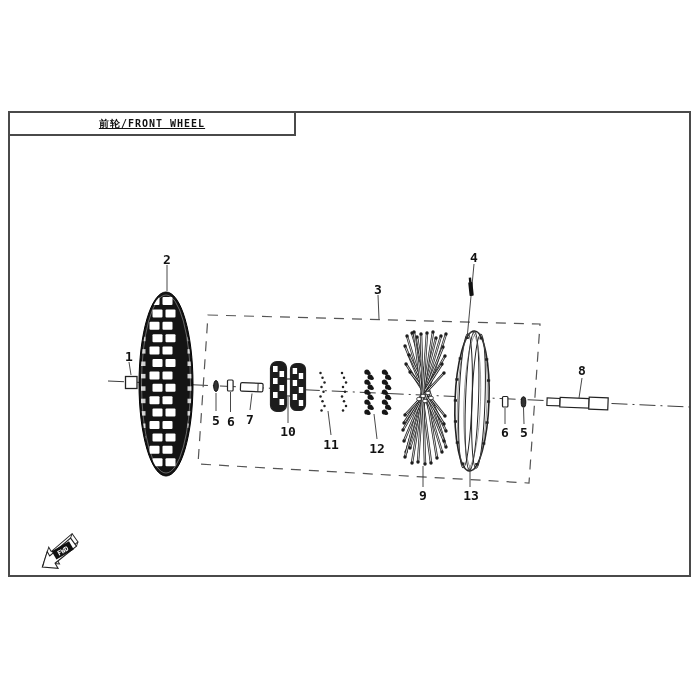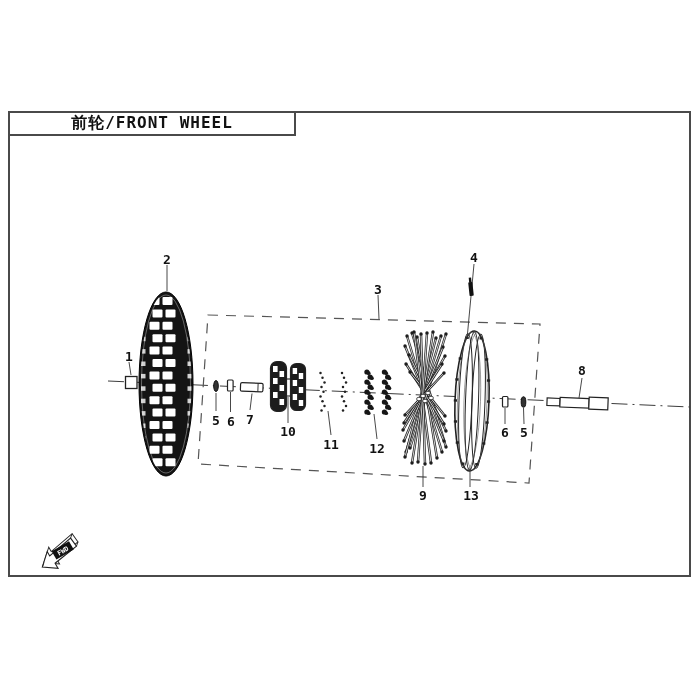--- a/index.html
+++ b/index.html
@@ -3,22 +3,22 @@
 <meta charset="utf-8">
 <style>
   html,body{margin:0;padding:0;background:#fff;}
   .page{position:relative;width:700px;height:700px;background:#fff;overflow:hidden;
         font-family:"DejaVu Sans Mono","Liberation Mono",monospace;}
   .frame{position:absolute;left:8px;top:111px;width:683px;height:466px;
          border:2px solid #4a4a4a;box-sizing:border-box;background:#fff;}
   .titlebox{position:absolute;left:8px;top:111px;width:288px;height:25px;
             border:2px solid #4a4a4a;box-sizing:border-box;background:#fff;
             display:flex;align-items:center;justify-content:center;}
-  .titlebox span{font-weight:bold;font-size:16px;letter-spacing:1px;color:#111;
-                 font-family:"DejaVu Sans Mono","Liberation Mono",monospace,sans-serif;}
+  .titlebox span{font-weight:bold;font-size:10px;letter-spacing:1px;color:#111;
+                 font-family:"DejaVu Sans Mono","Liberation Mono",monospace,sans-serif;text-decoration:underline;}
   svg{position:absolute;left:0;top:0;}
   text.callout{font-family:"DejaVu Sans Mono","Liberation Mono",monospace;
                font-weight:bold;font-size:13px;fill:#111;text-anchor:middle;}
   .fwd-label{font-family:"DejaVu Sans Mono",monospace;font-weight:bold;font-size:6.5px;
              fill:#fff;text-anchor:middle;}
 </style>
 </head>
 <body>
 
 <div class="page">

